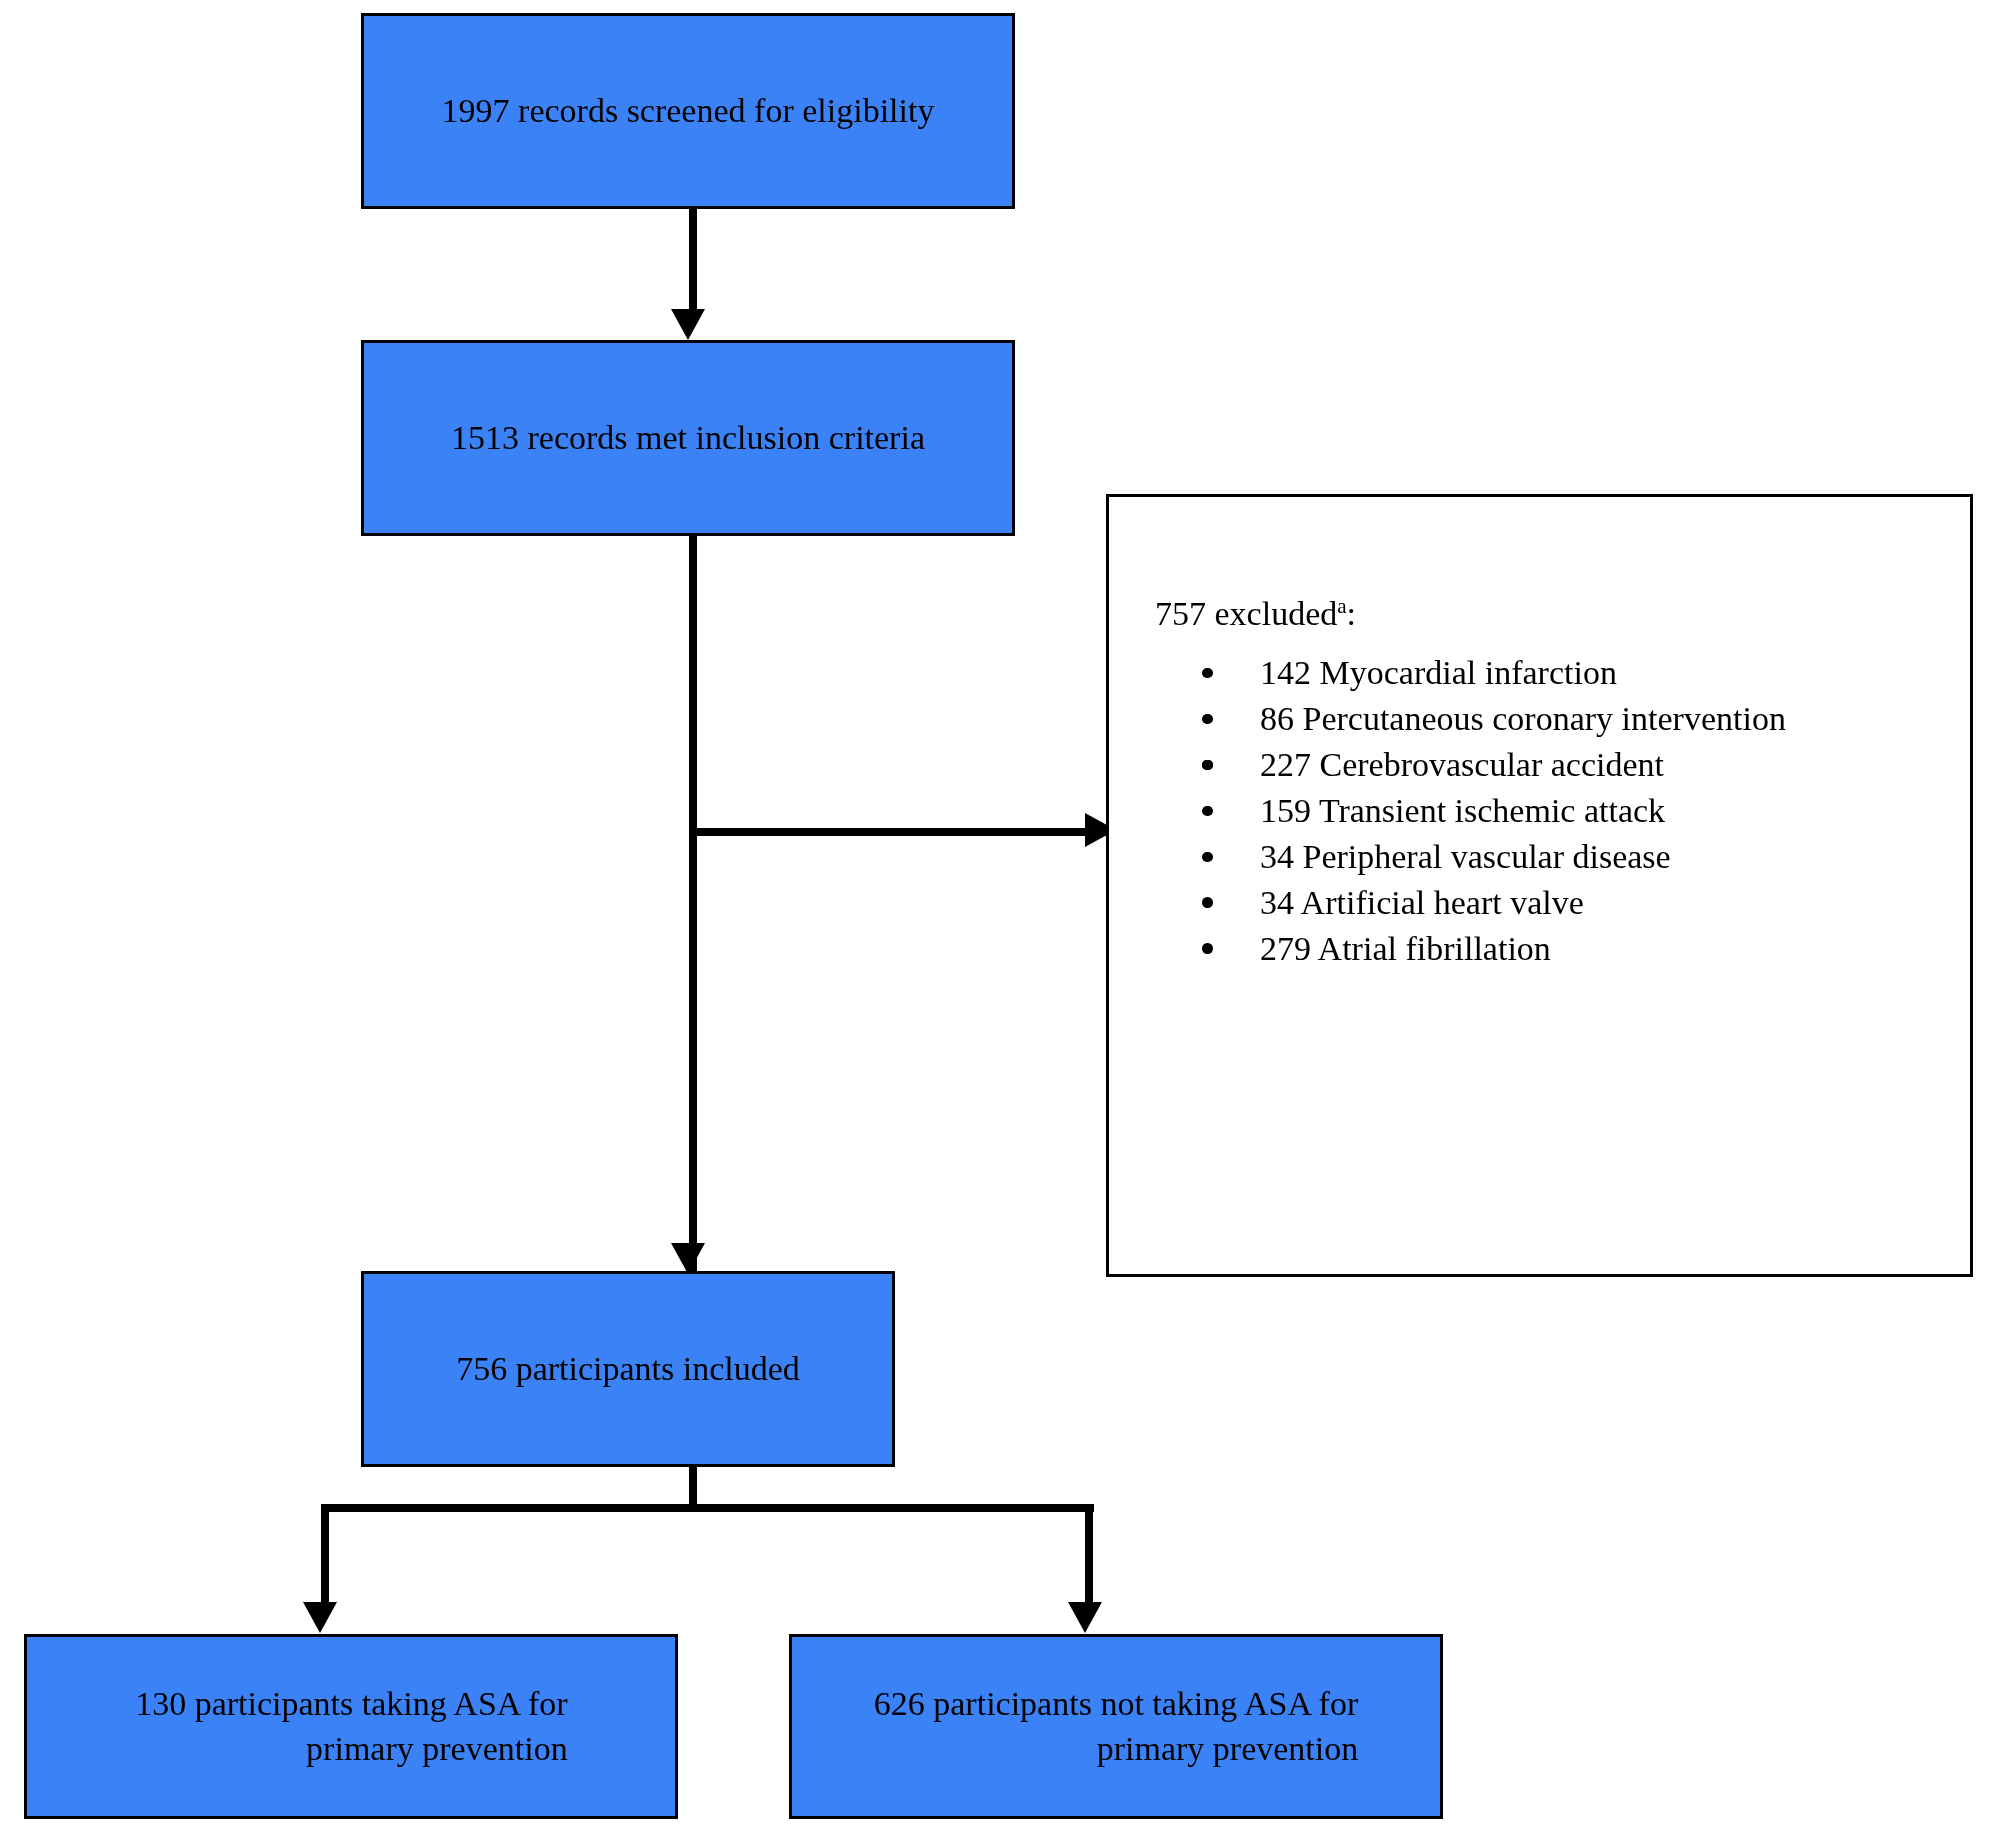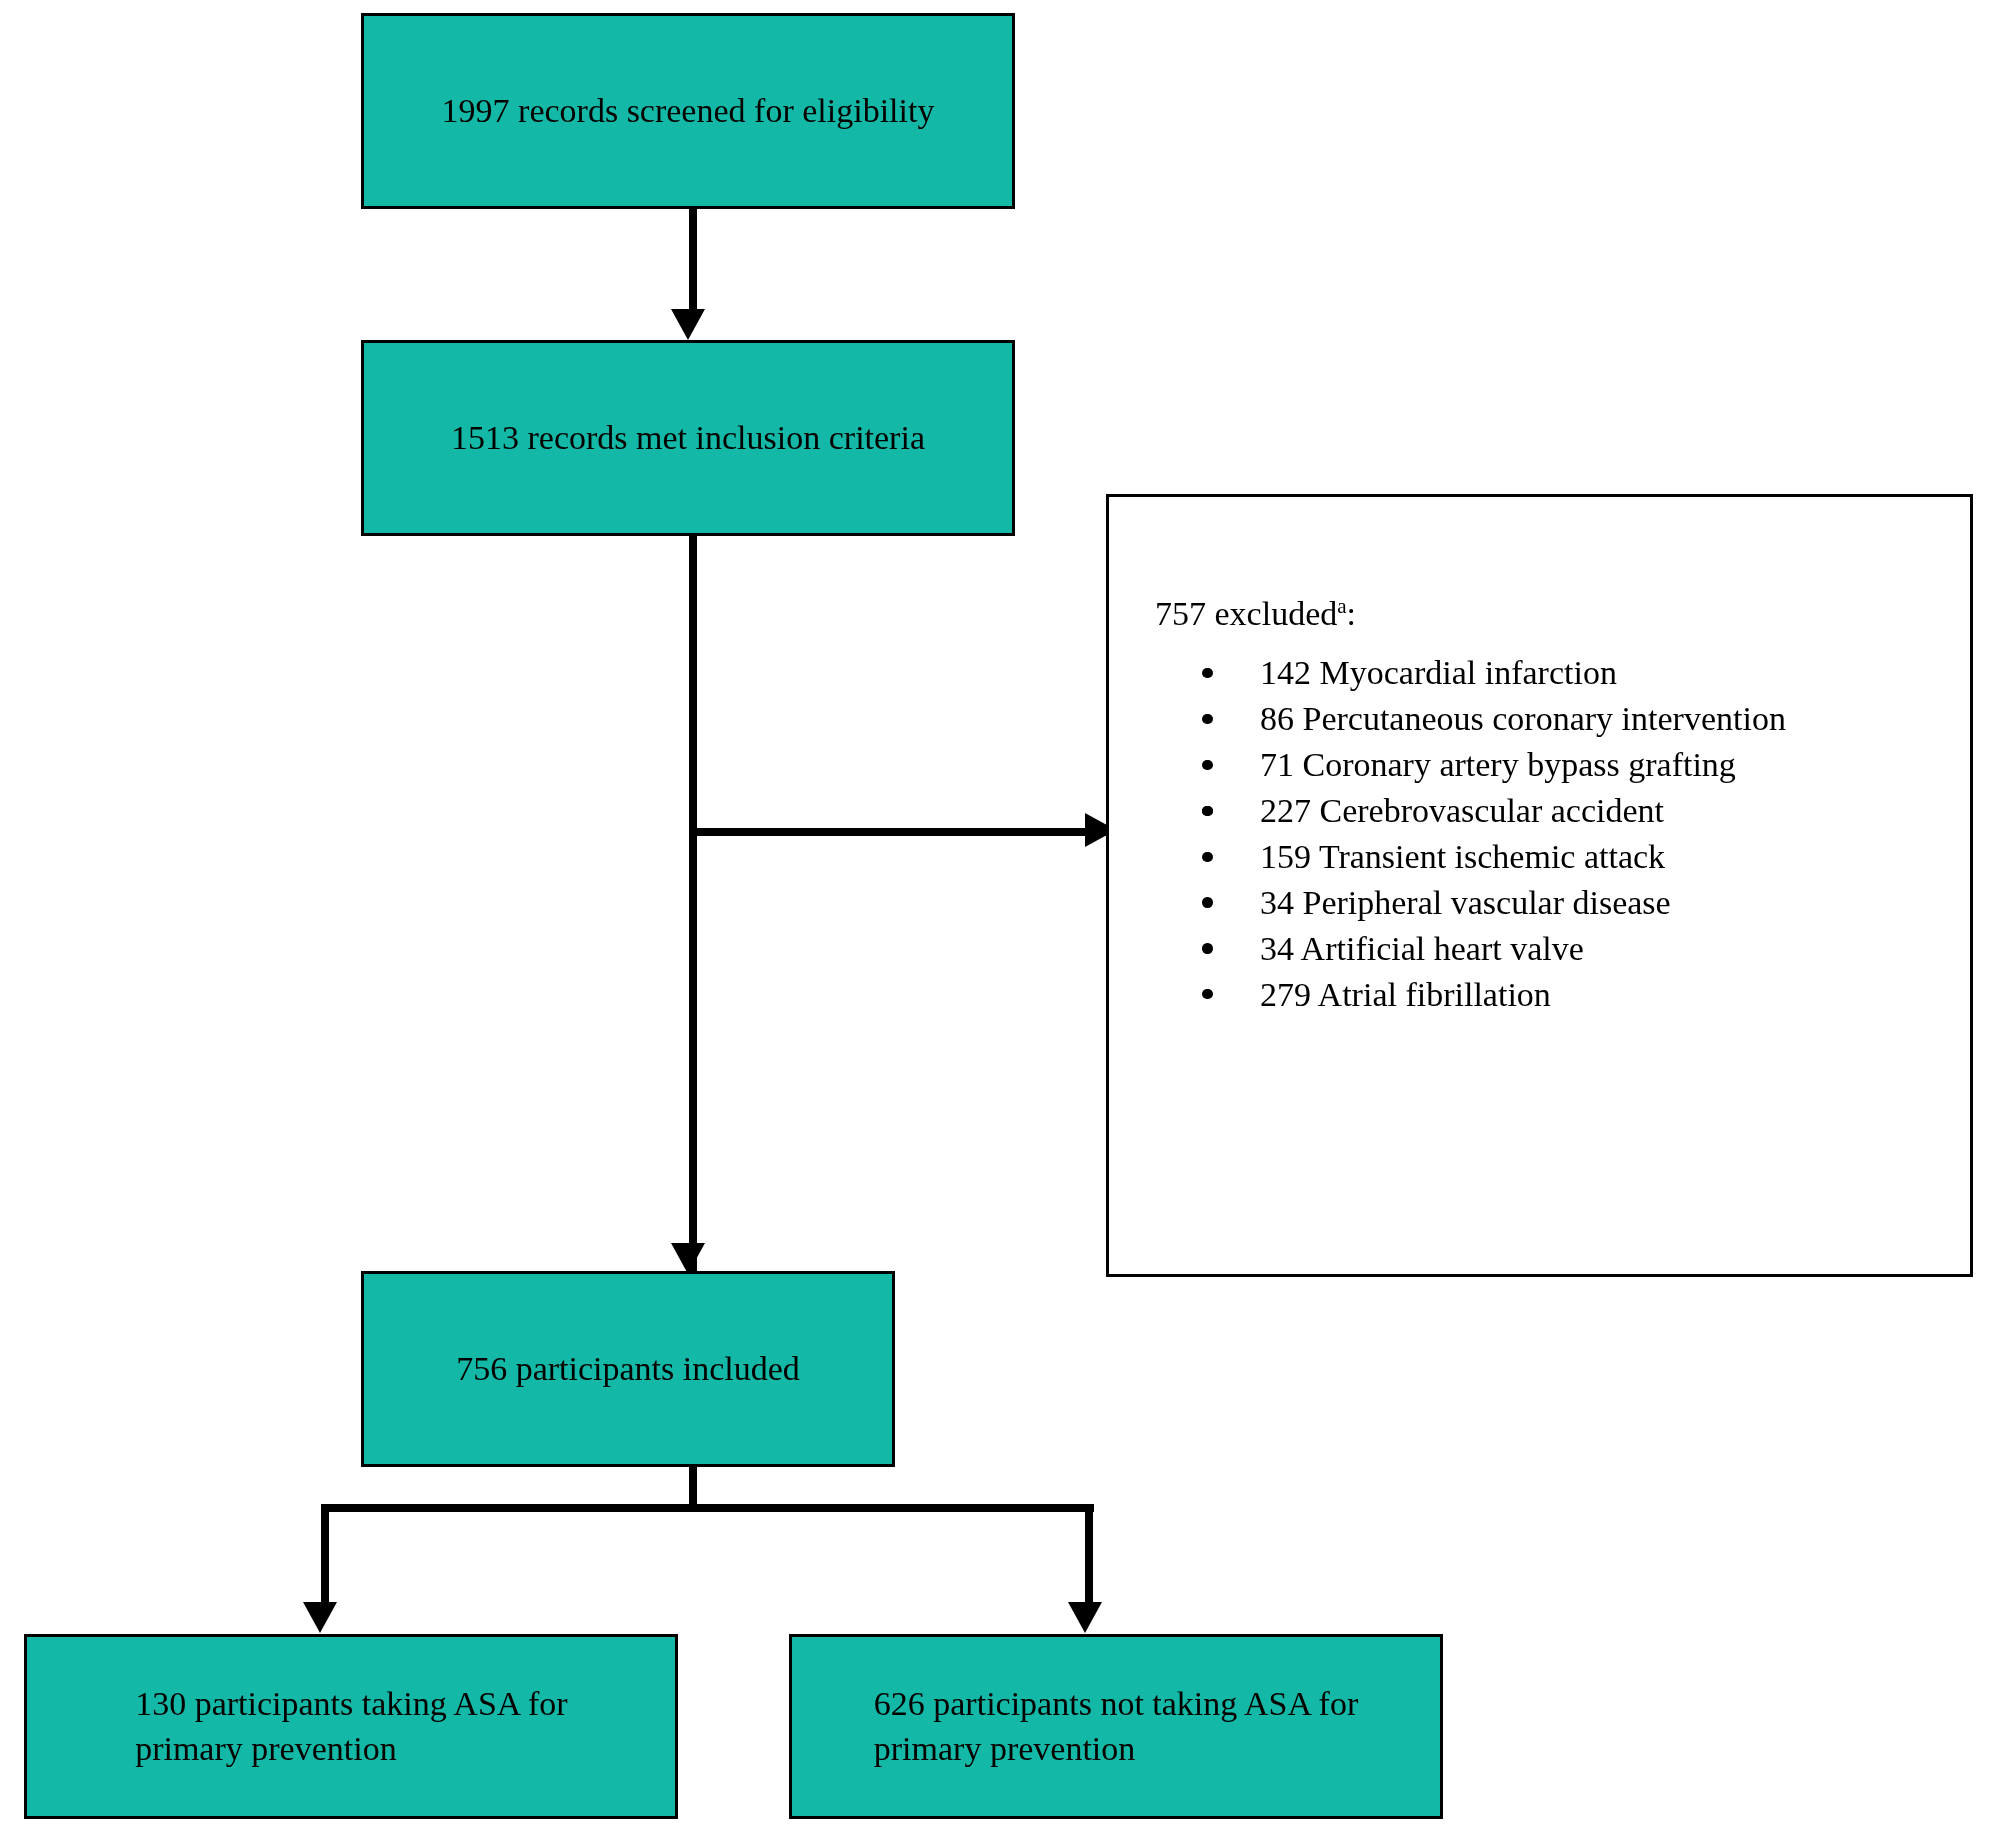--- a/index.html
+++ b/index.html
@@ -15,26 +15,26 @@
     background: #ffffff;
     font-family: "Liberation Serif", "DejaVu Serif", serif;
     color: #000000;
     overflow: hidden;
   }
 
   
   .node {
     position: absolute;
     box-sizing: border-box;
-    background: #14b8a6;
+    background: #3b82f6;
     border: 3.7px solid #000000;
     display: flex;
     align-items: center;
     justify-content: center;
-    text-align: left;
+    text-align: right;
     z-index: 3;
   }
   .node .node-text {
     font-size: 34px;
     line-height: 1.32;
     padding: 0 19px;
     white-space: pre-line;
   }
 
   
@@ -153,21 +153,21 @@
   <div class="node" id="node-inclusion">
     <div class="node-text">1513 records met inclusion criteria</div>
   </div>
 
   <div id="node-excluded">
     <div id="excluded-inner">
       <div class="excluded-heading"><span>757 excluded</span><sup>a</sup><span>:</span></div>
       <ul class="excluded-list" id="excluded-list">
           <li><span class="bullet-dot"></span><span>142 Myocardial infarction</span></li>
           <li><span class="bullet-dot"></span><span>86 Percutaneous coronary intervention</span></li>
-          <li><span class="bullet-dot"></span><span>71 Coronary artery bypass grafting</span></li>
+          <li><span class="bullet-dot"></span></li>
           <li><span class="bullet-dot"></span></li>
           <li><span class="bullet-dot"></span><span>227 Cerebrovascular accident</span></li>
           <li><span class="bullet-dot"></span><span>159 Transient ischemic attack</span></li>
           <li><span class="bullet-dot"></span><span>34 Peripheral vascular disease</span></li>
           <li><span class="bullet-dot"></span><span>34 Artificial heart valve</span></li>
           <li><span class="bullet-dot"></span><span>279 Atrial fibrillation</span></li>
         </ul>
     </div>
   </div>
 

